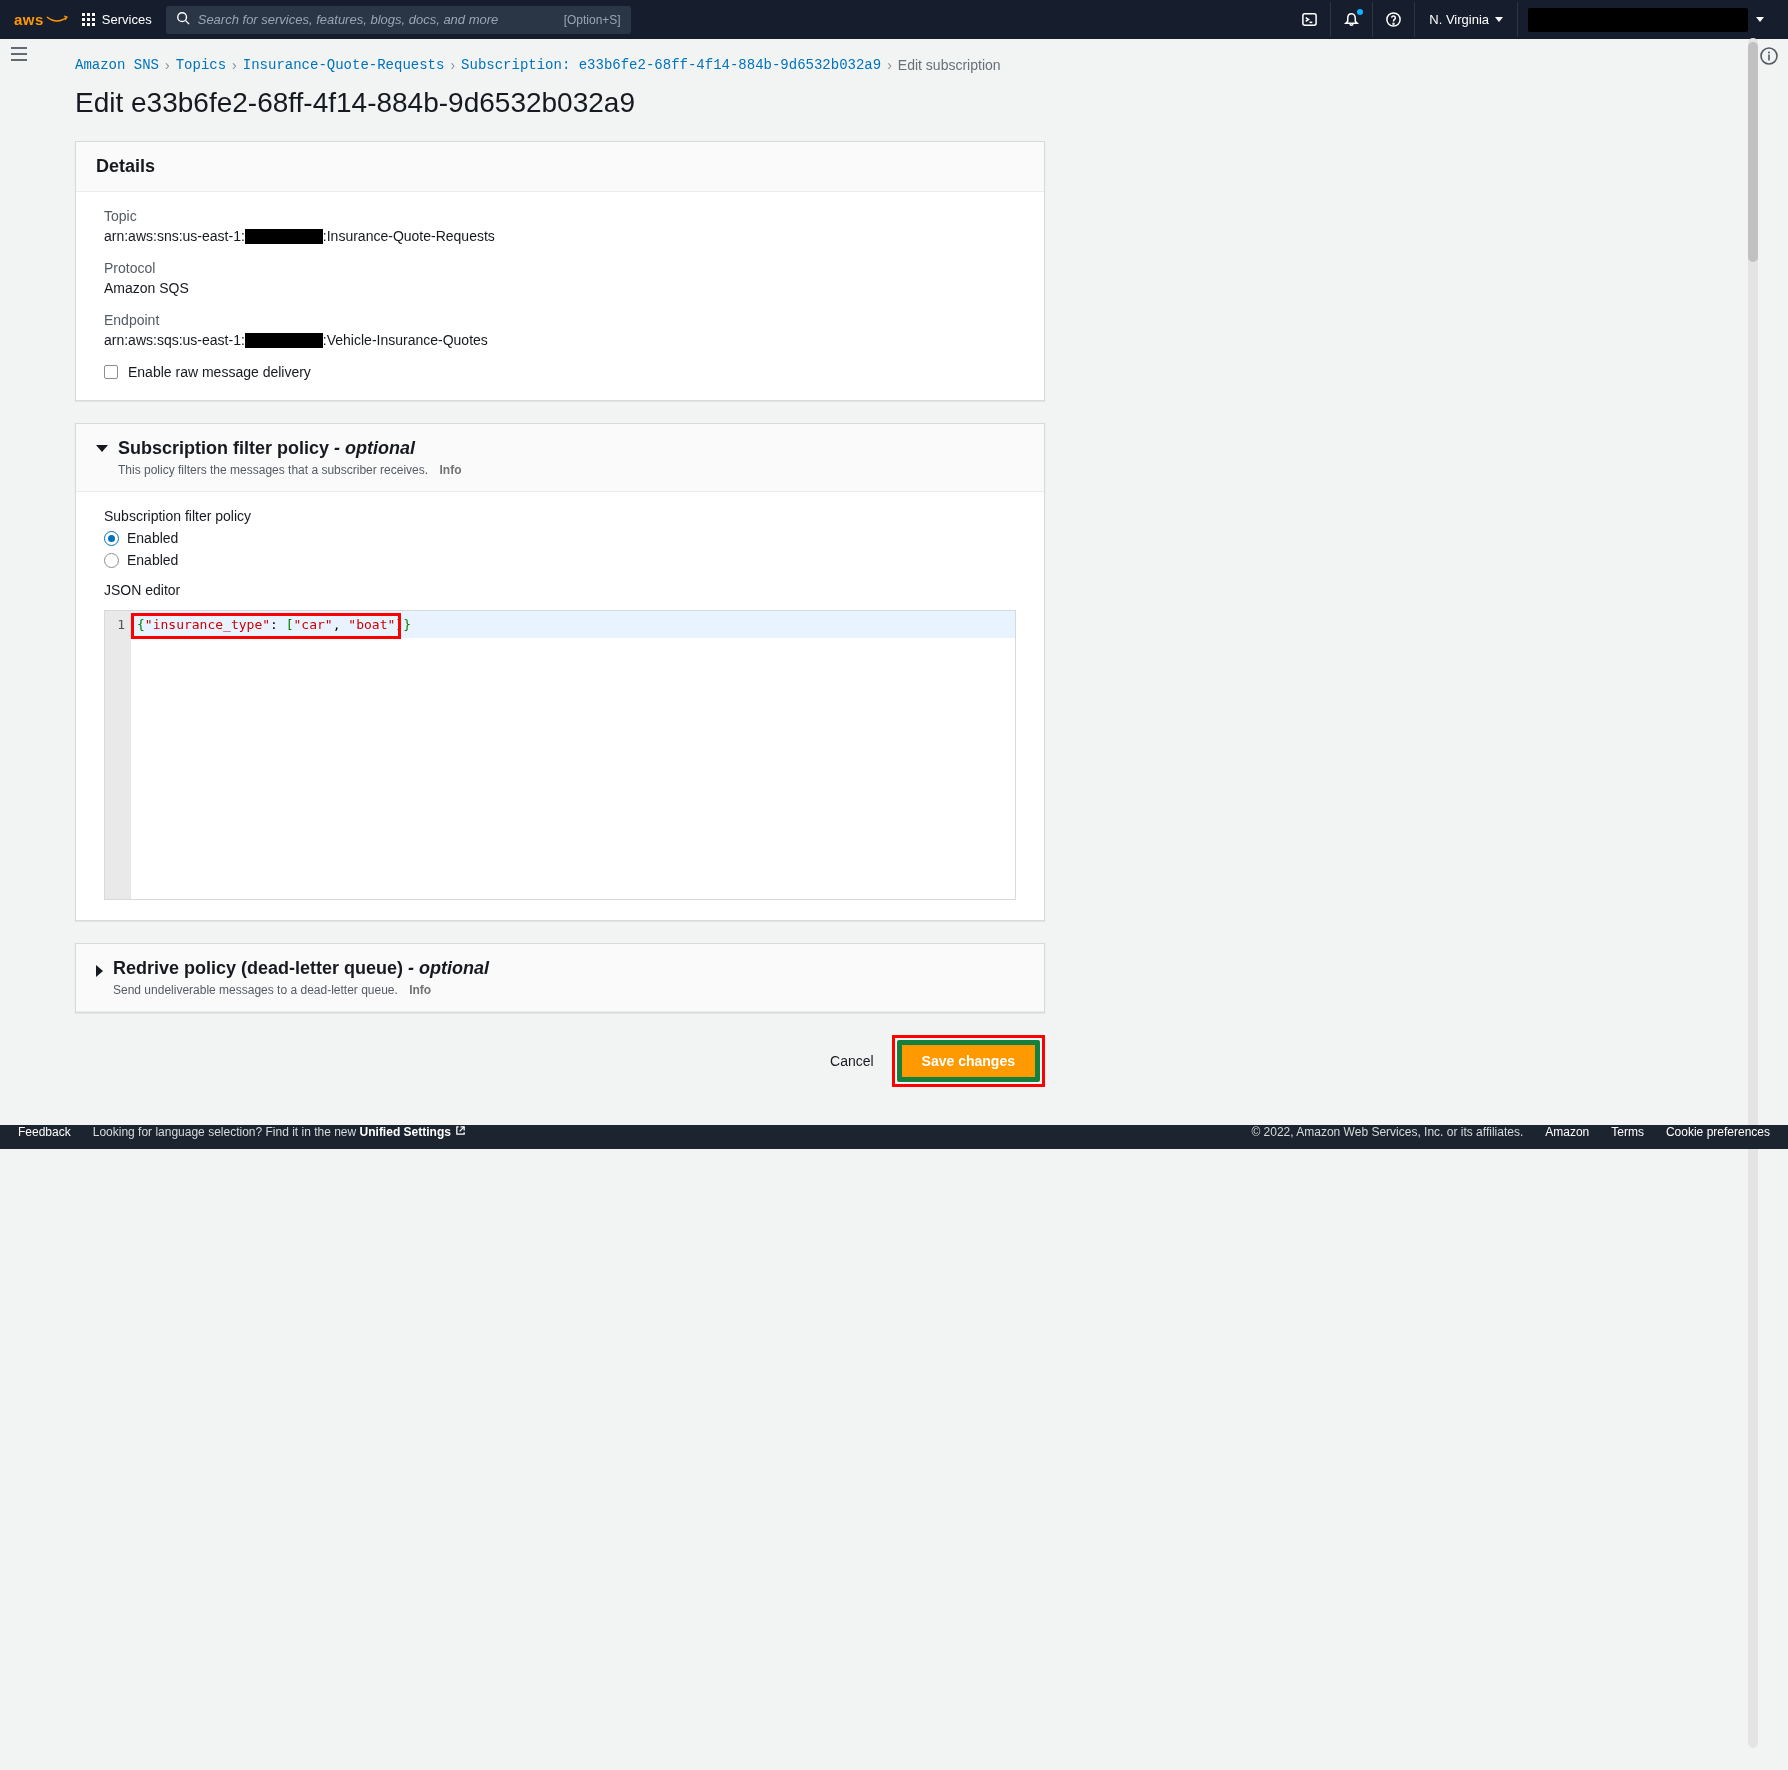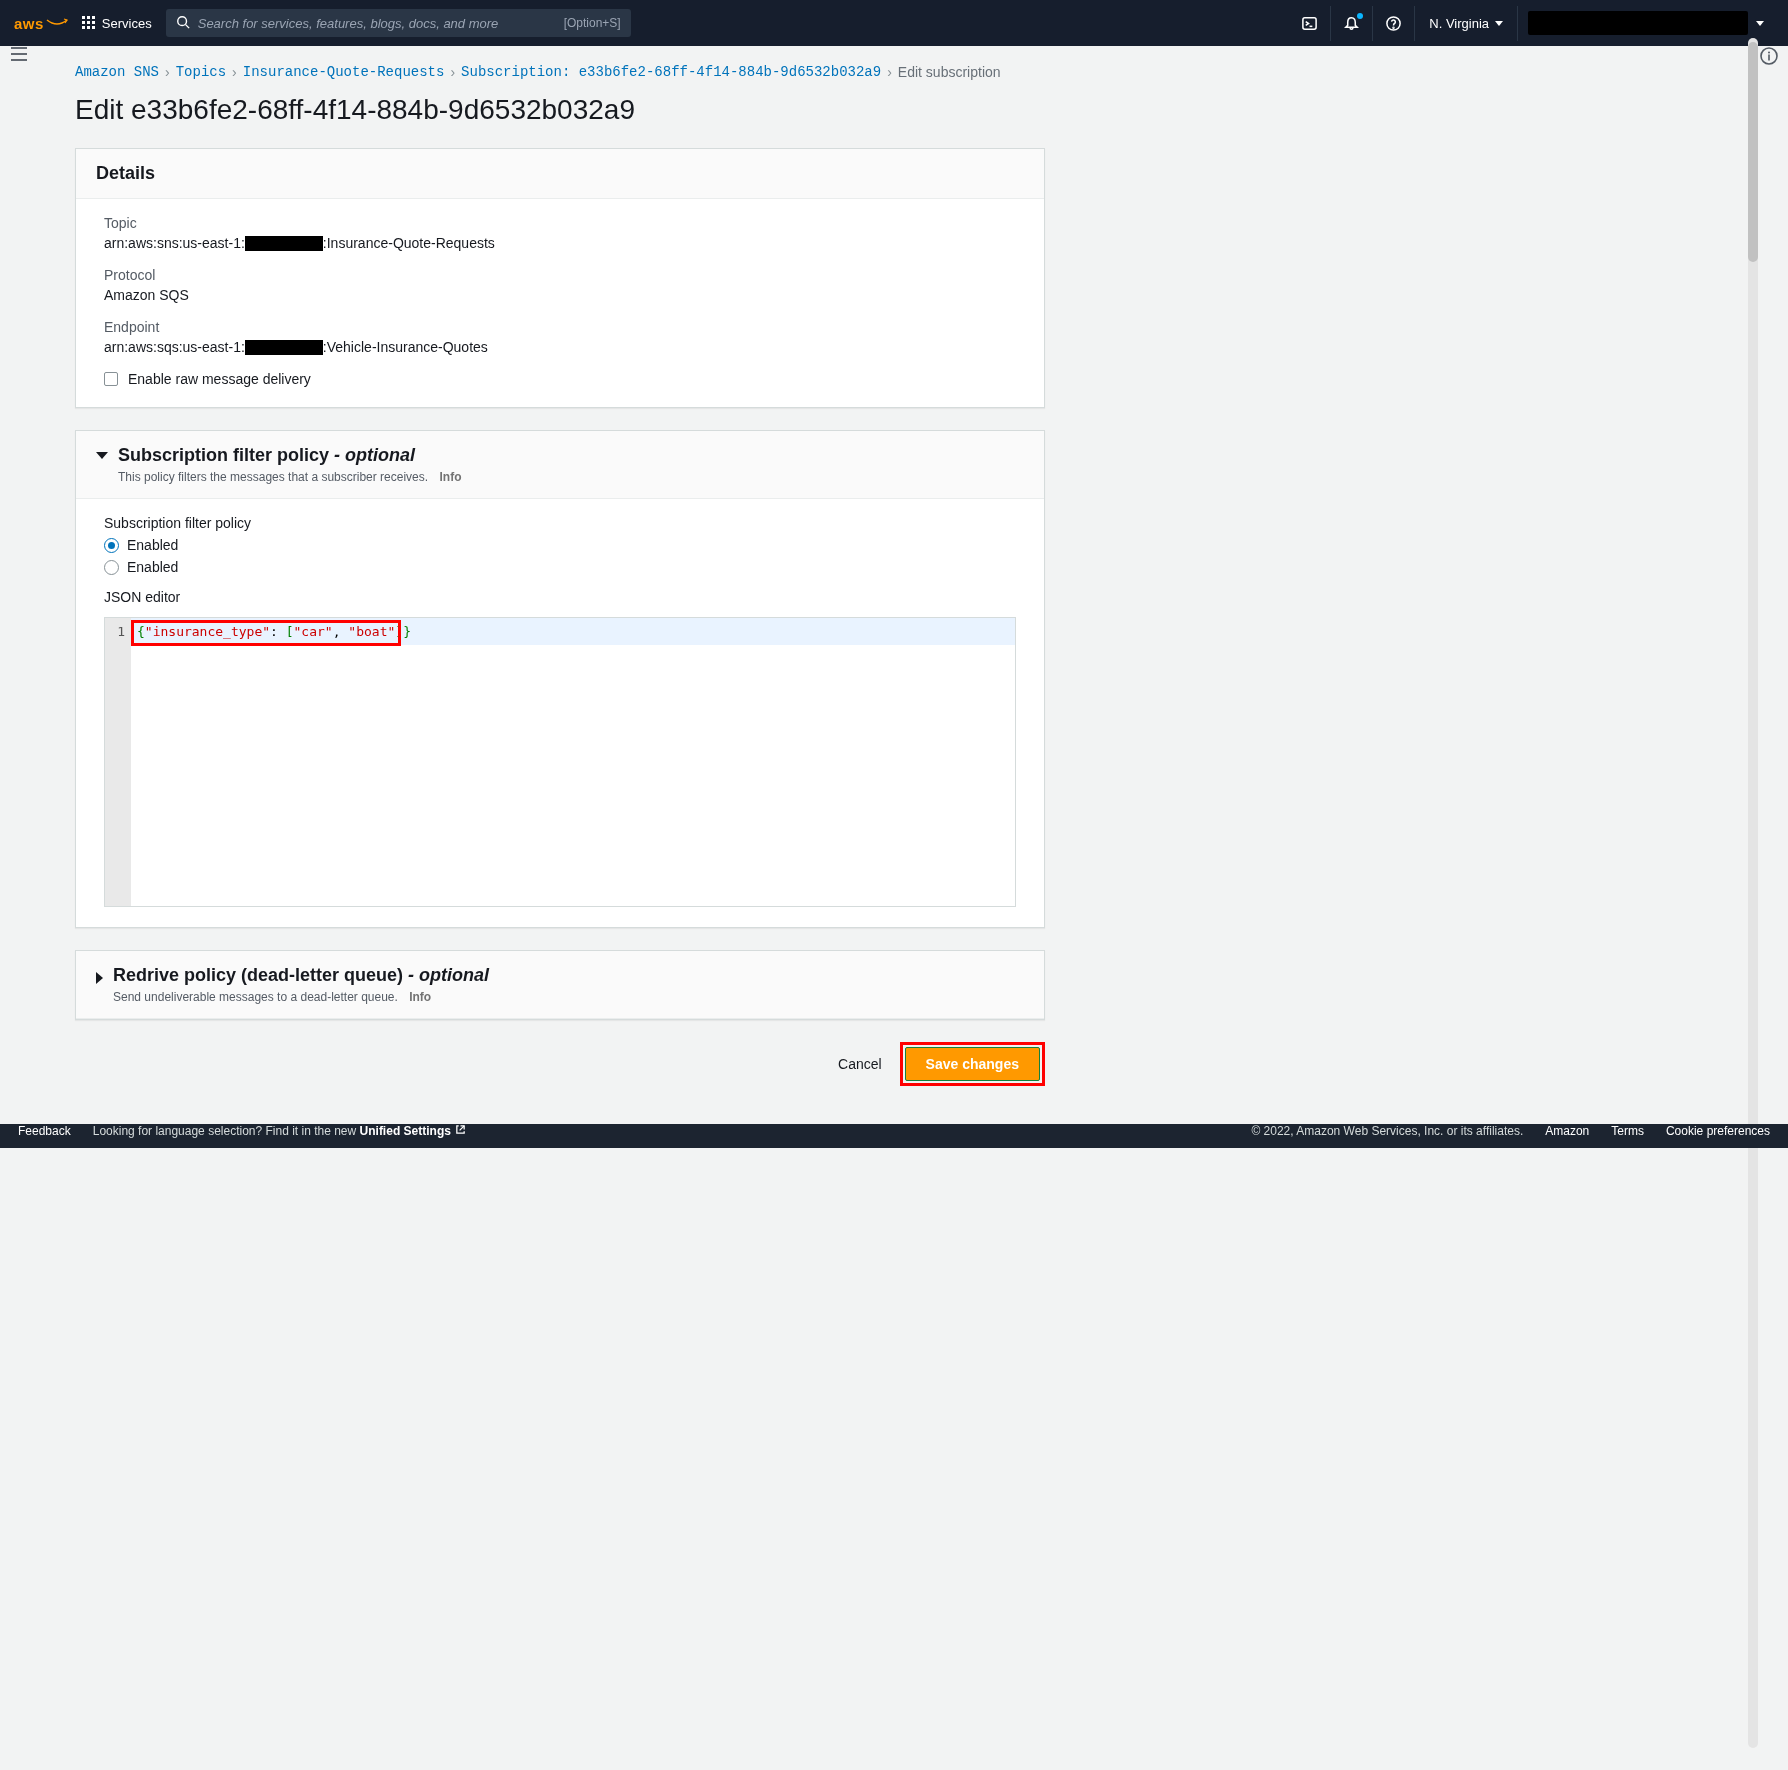--- a/index.html
+++ b/index.html
@@ -5,21 +5,21 @@
   * { box-sizing: border-box; margin: 0; padding: 0; }
   body {
     font-family: "Amazon Ember", "Helvetica Neue", Arial, sans-serif;
     background: #f2f3f3;
     color: #16191f;
     font-size: 14px;
   }
   
   .aws-nav {
     background: #161e2d;
-    height: 46px;
+    height: 39px;
     display: flex;
     align-items: center;
     padding: 0 14px;
     gap: 14px;
     color: #fff;
     position: relative;
     justify-content: center;
   }
   .aws-logo { color:#ff9900; font-weight:700; letter-spacing:.5px; font-size:15px; display:flex; align-items:center; gap:2px;}
   .aws-logo svg { display:block;}
@@ -124,21 +124,21 @@
   }
   .tok-brace{color:#008000;}
   .tok-key{color:#cc0000;}
   .tok-punc{color:#000;}
   .tok-str{color:#cc0000;}
   .tok-bracket{color:#008000;}
 
   .actions{display:flex; justify-content:flex-end; gap:14px; align-items:center; margin-top:6px;}
   .btn-cancel{background:none; border:none; font-weight:400; color:#16191f; font-size:14px; cursor:pointer; padding:8px 4px;}
   .btn-primary{
-    background:#ff9900; color:#fff; border:1px solid #15803d;
+    background:#ff9900; color:#fff; border:5px solid #15803d;
     padding:8px 20px; font-weight:700; font-size:14px; cursor:pointer;
     border-radius:2px;
   }
   .btn-primary-wrap{border:3px solid #ff0000; padding:2px; display:inline-block;}
 
   
   .fake-scroll{position:fixed; right:30px; top:38px; width:10px; height:calc(100% - 60px); background:#e4e4e4; border-radius:5px;}
   .fake-thumb{width:10px; background:#c1c1c1; border-radius:5px; height:220px; margin-top:4px;}
 
   

